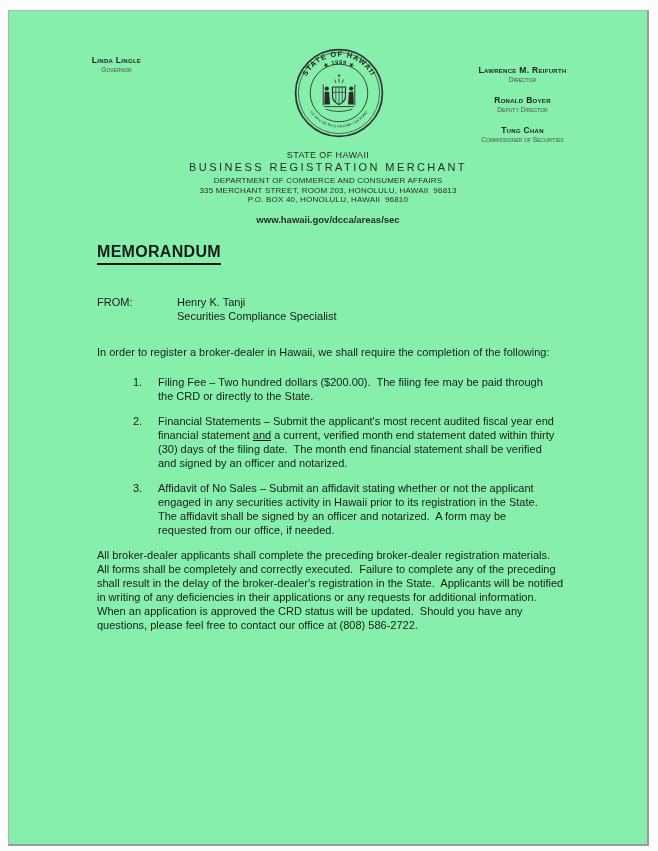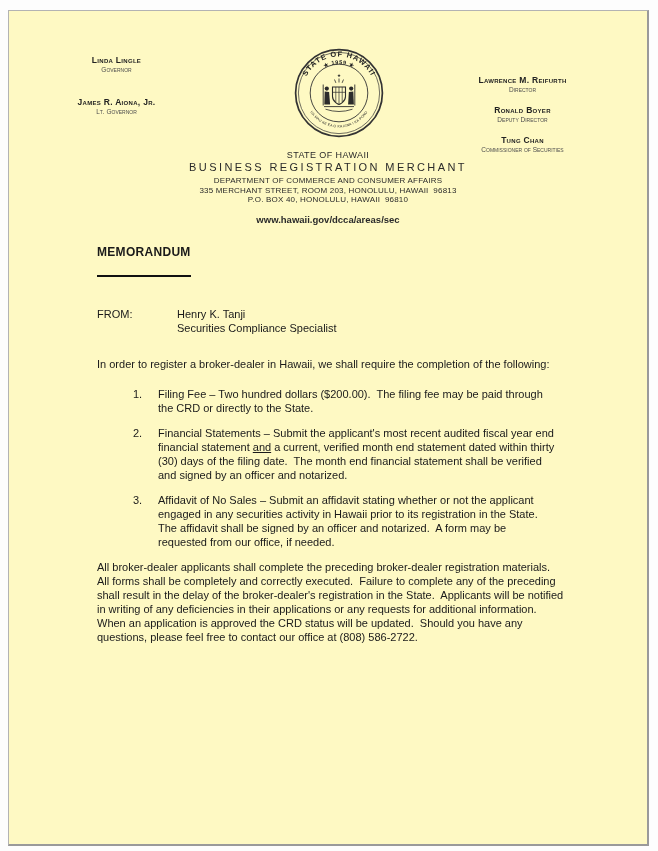--- a/index.html
+++ b/index.html
@@ -10,39 +10,39 @@
     background: #fdfdfd;
     font-family: "Liberation Sans", sans-serif;
   }
   .page {
     position: absolute;
     left: 8px;
     top: 10px;
     width: 641px;
     height: 836px;
     box-sizing: border-box;
-    background: #fef9c3;
+    background: #86efac;
     border: 1px solid #b3b3b3;
     border-right: 2px solid #9a9a9a;
     border-bottom: 2px solid #9a9a9a;
     color: #1a1a1a;
     overflow: hidden;
   }
   
   .officials-left {
     position: absolute;
     left: 25px;
     top: 44px;
     width: 165px;
     text-align: center;
   }
   .officials-right {
     position: absolute;
     right: 22px;
-    top: 64px;
+    top: 54px;
     width: 205px;
     text-align: center;
   }
   .off-entry { margin-bottom: 11px; }
   .officials-left .off-entry { margin-bottom: 23px; }
   .off-name {
     font-weight: bold;
     font-size: 8.5px;
     line-height: 10px;
     font-variant: small-caps;
@@ -84,25 +84,25 @@
     left: 88px;
     top: 234px;
     width: 472px;
     font-size: 11px;
     line-height: 14px;
     color: #1a1a1a;
   }
   .memo-heading-row { margin-bottom: 30px; }
   .memo-heading {
     display: inline-block;
-    font-size: 12px;
+    font-size: 16px;
     font-weight: bold;
     letter-spacing: 0.3px;
     border-bottom: 2px solid #111;
-    padding-bottom: 16px;
+    padding-bottom: 4px;
   }
   .field { display: flex; margin-bottom: 13px; }
   .field-label { width: 80px; flex: none; }
   .field-value { white-space: pre-wrap; }
   .intro {
     margin-top: 22px;
     width: 462px;
     white-space: pre-wrap;
   }
   .items { margin-top: 16px; }
@@ -118,24 +118,20 @@
 </style>
 </head>
 <body>
 
 <div class="page">
 
   <div class="officials-left">
     <div class="off-entry">
       <div class="off-name">Linda Lingle</div>
       <div class="off-title">Governor</div>
-    </div>
-    <div class="off-entry">
-      <div class="off-name">James R. Aiona, Jr.</div>
-      <div class="off-title">Lt. Governor</div>
     </div>
   </div>
 
   <div class="seal">
     <svg viewBox="0 0 90 90" width="90" height="90">
       <defs>
         <path id="arcTop" d="M 8.5,45 A 36.5,36.5 0 0 1 81.5,45"></path>
         <path id="arcYear" d="M 16,45 A 29,29 0 0 1 74,45"></path>
         <path id="arcBot" d="M 10.5,45 A 34.5,34.5 0 0 0 79.5,45"></path>
       </defs>

